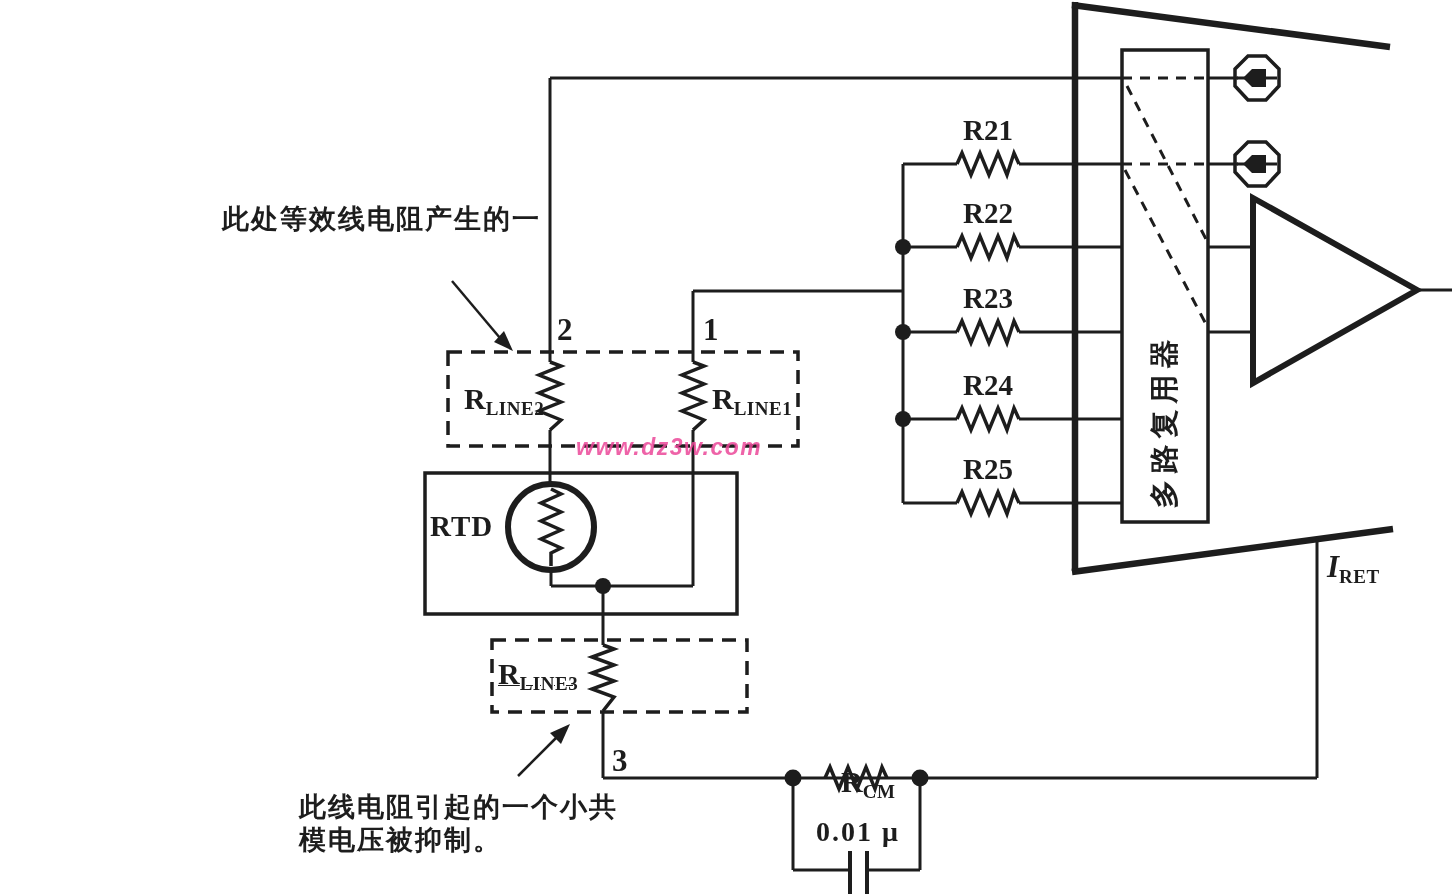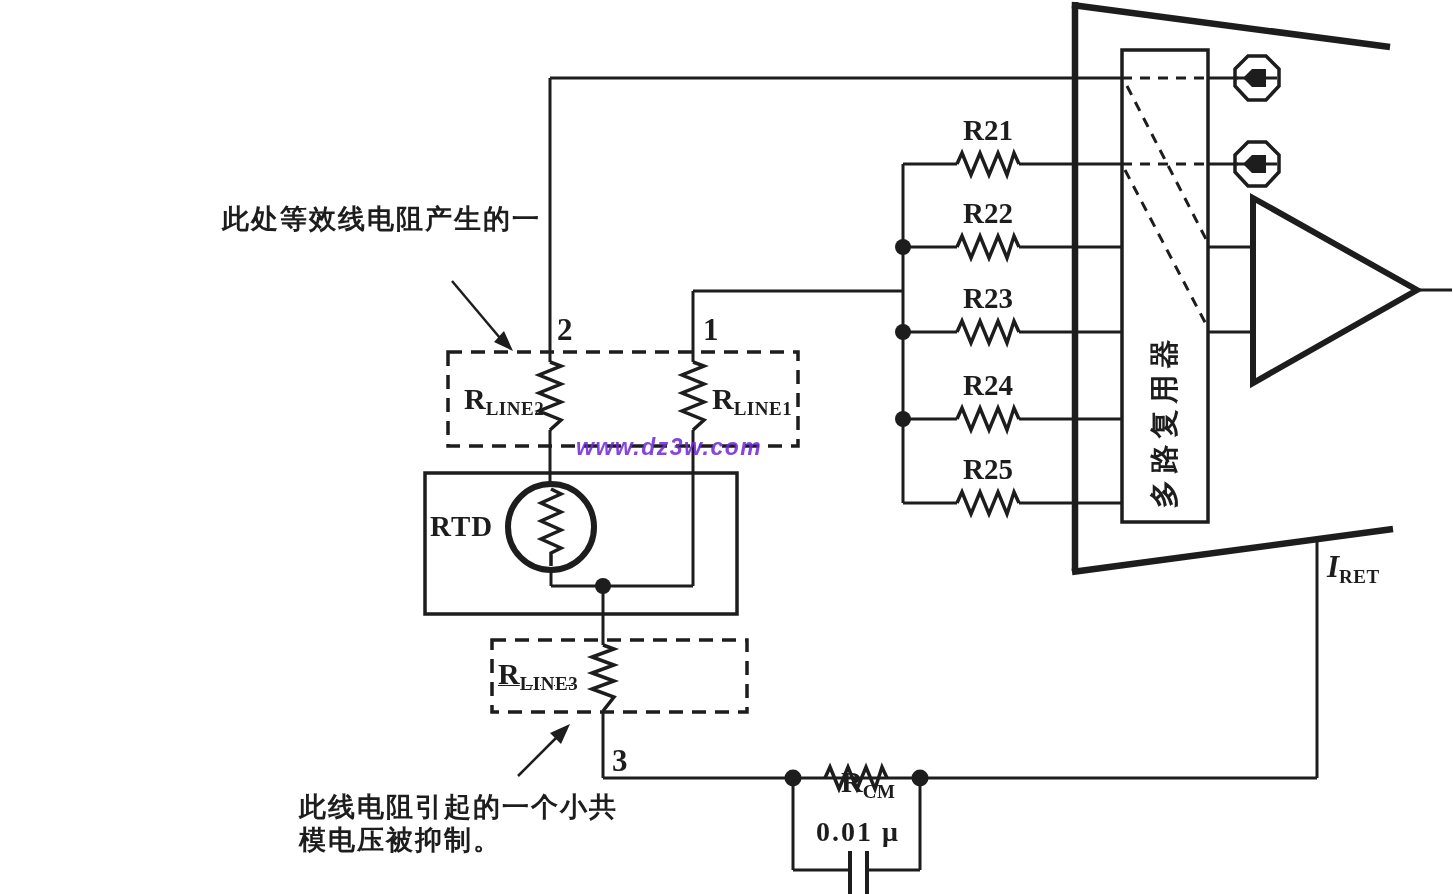--- a/index.html
+++ b/index.html
@@ -20,21 +20,21 @@
     font-family:"Liberation Sans", sans-serif;font-weight:bold;
     font-size:27px;letter-spacing:2px;line-height:32px;
   }
   .mux-label{
     font-family:"Liberation Sans", sans-serif;font-weight:bold;font-size:29px;
     letter-spacing:6px;transform:translate(-50%,-50%) rotate(-90deg);
     transform-origin:center center;
   }
   .watermark{
     font-family:"Liberation Sans", sans-serif;font-style:italic;
-    font-size:23px;color:#6d28d9;letter-spacing:1.5px;font-weight:bold;opacity:.85;
+    font-size:23px;color:#ec4899;letter-spacing:1.5px;font-weight:bold;opacity:.85;
   }
 </style>
 </head>
 <body>
 
 <div id="stage">
 
   <svg width="1453" height="894" viewBox="0 0 1453 894" fill="none" stroke="#1d1d1d" stroke-width="3">
 
     <g stroke-width="6.5">

